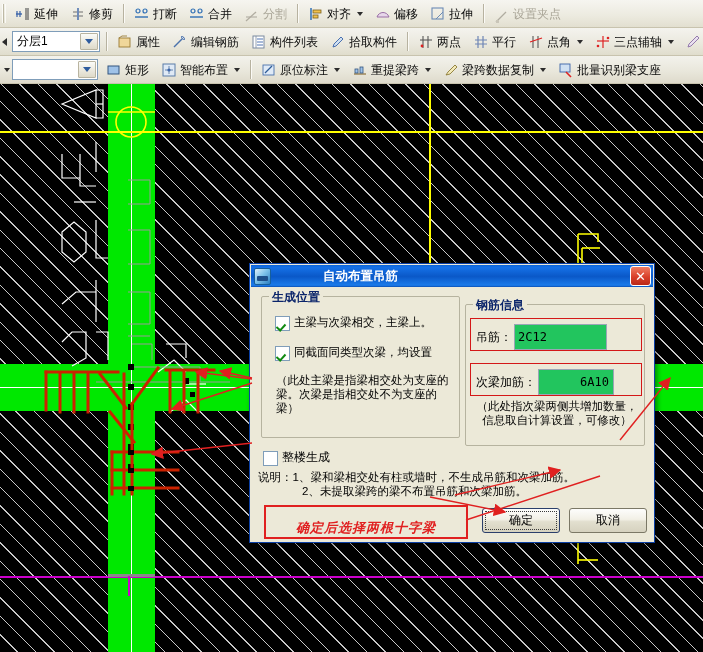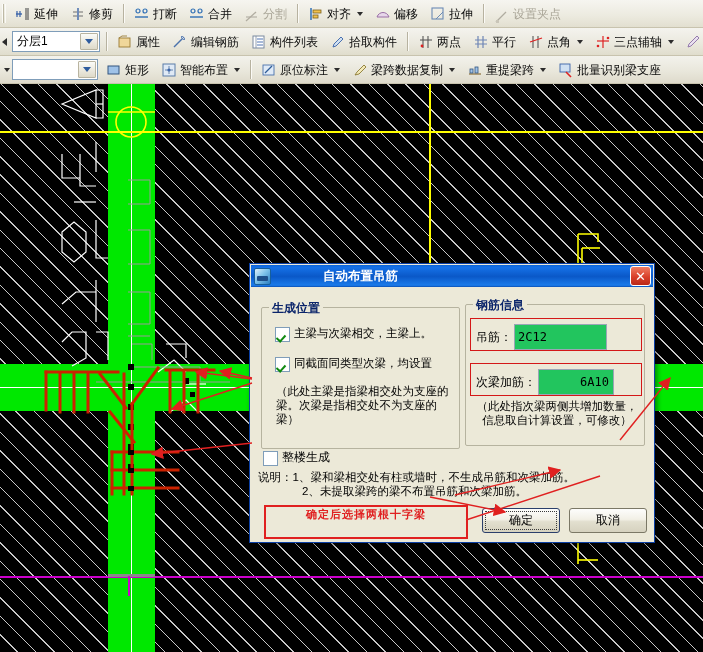--- a/index.html
+++ b/index.html
@@ -168,23 +168,23 @@
     border:1px solid #7b7866;border-radius:3px;
     display:flex;align-items:center;justify-content:center;
     font-size:12px;color:#000;
   }
   .btn.default{border:1px solid #2b3f6b;}
   .btn.default .focusring{
     position:absolute;inset:2px;border:1px dotted #3b3b3b;
   }
   #annot-red{
     position:absolute;left:264px;top:505px;width:200px;height:30px;
-    border:2px solid #e02020;display:flex;align-items:flex-start;justify-content:center;
-    color:#e02020;font-size:11px;font-weight:bold;letter-spacing:1px;
-    z-index:70;background:transparent;
+    border:2px solid #e02020;display:flex;align-items:flex-end;justify-content:center;
+    color:#e02020;font-size:13px;font-weight:bold;letter-spacing:1px;
+    z-index:70;background:transparent;font-style:italic;
   }
   #redlines{position:absolute;left:0;top:0;width:703px;height:652px;z-index:65;overflow:visible;pointer-events:none;}
 </style>
 </head>
 <body>
 
 <div id="toolbars">
 
   <div class="tb-row">
     <div class="grip"></div>
@@ -434,36 +434,36 @@
             <path d="M4 11l7-7" stroke="#2e5b96" stroke-width="1.2"></path>
           </svg>
         </span>
       <span>原位标注</span>
       <span class="caret"></span>
     </div>
 
     <div class="tb-btn">
       <span class="tb-ico">
           <svg viewBox="0 0 16 16">
-            <path d="M3 13l2-3 7-7 2 2-7 7z" fill="#f3e9b8" stroke="#8b7a33" stroke-width=".9"></path>
-          </svg>
-        </span>
-      <span>梁跨数据复制</span>
-      <span class="caret"></span>
-    </div>
-
-    <div class="tb-btn">
-      <span class="tb-ico">
-          <svg viewBox="0 0 16 16">
             <path d="M2 12h12" stroke="#8b6f3a" stroke-width="1.2"></path>
             <rect x="3" y="7" width="3" height="4" fill="#9fc2e8" stroke="#33557f" stroke-width=".8"></rect>
             <rect x="8" y="5" width="3" height="6" fill="#9fc2e8" stroke="#33557f" stroke-width=".8"></rect>
           </svg>
         </span>
       <span>重提梁跨</span>
+      <span class="caret"></span>
+    </div>
+
+    <div class="tb-btn">
+      <span class="tb-ico">
+          <svg viewBox="0 0 16 16">
+            <path d="M3 13l2-3 7-7 2 2-7 7z" fill="#f3e9b8" stroke="#8b7a33" stroke-width=".9"></path>
+          </svg>
+        </span>
+      <span>梁跨数据复制</span>
       <span class="caret"></span>
     </div>
 
     <div class="tb-btn">
       <span class="tb-ico">
           <svg viewBox="0 0 16 16">
             <rect x="2" y="2" width="10" height="8" fill="#cfe0f2" stroke="#3a63a8" stroke-width=".9"></rect>
             <path d="M8 10l5 5" stroke="#d22" stroke-width="1.6"></path>
           </svg>
         </span>
@@ -580,21 +580,21 @@
 </div>
 
 <div id="dialog">
 
   <div id="dlg-title">
     <span id="dlg-icon"></span>
     <span>自动布置吊筋</span>
     <span id="dlg-close">✕</span>
   </div>
 
-  <div class="gbox" style="left:11px;top:43px;width:197px;height:140px;">
+  <div class="gbox" style="left:11px;top:32px;width:197px;height:140px;">
     <span class="gtitle">生成位置</span>
 
     <div class="chk" style="left:13px;top:18px;width:180px;">
       <span class="chkbox on"></span>
       <span style="font-size:11.5px;line-height:15px;">主梁与次梁相交，主梁上。</span>
     </div>
 
     <div class="chk" style="left:13px;top:48px;width:180px;">
       <span class="chkbox on"></span>
       <span style="font-size:11.5px;line-height:15px;">同截面同类型次梁，均设置</span>

